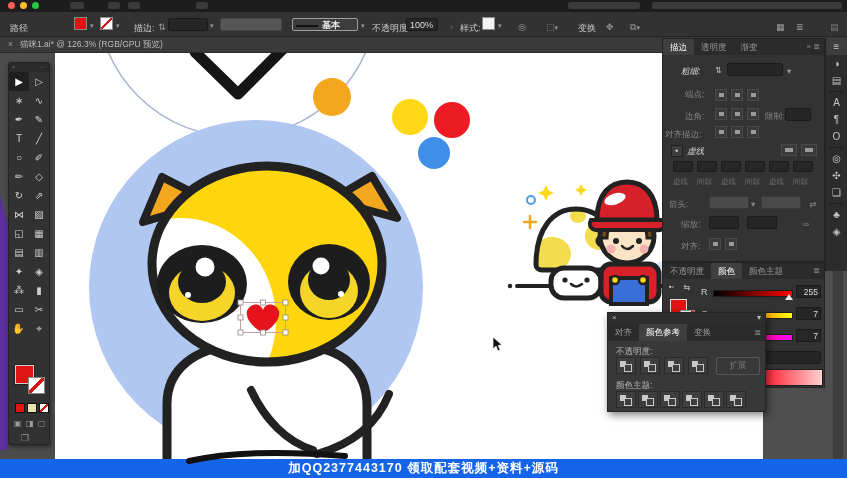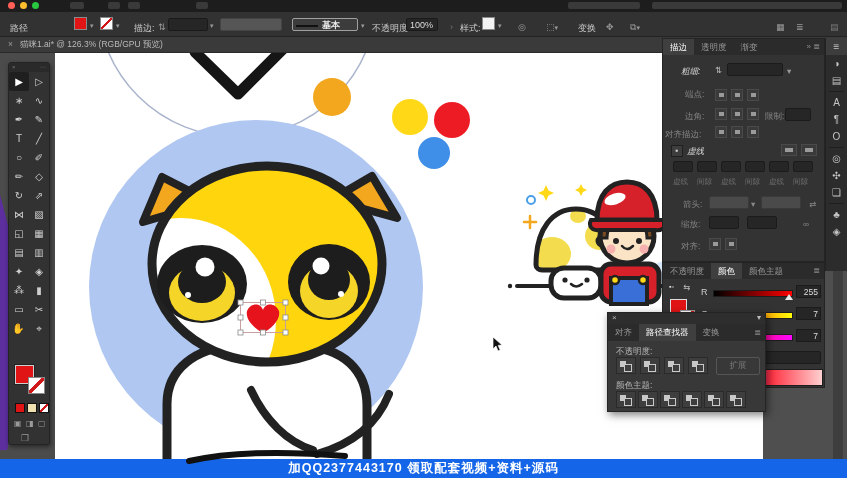--- a/index.html
+++ b/index.html
@@ -304,21 +304,21 @@
   <span class="checkbox" style="left:8px;top:106px">▪</span>
   <span class="plabel on" style="left:24px;top:107px">虚线</span>
   <span class="sqbtn" style="left:118px;top:105px;width:16px">
       <i style="width:8px"></i>
     </span>
   <span class="sqbtn" style="left:138px;top:105px;width:16px">
       <i style="width:8px"></i>
     </span>
   <span id="dash-fields"><span class="pfield" style="left: 10px; top: 122px; width: 20px; height: 11px;"></span><span class="pfield" style="left: 34px; top: 122px; width: 20px; height: 11px;"></span><span class="pfield" style="left: 58px; top: 122px; width: 20px; height: 11px;"></span><span class="pfield" style="left: 82px; top: 122px; width: 20px; height: 11px;"></span><span class="pfield" style="left: 106px; top: 122px; width: 20px; height: 11px;"></span><span class="pfield" style="left: 130px; top: 122px; width: 20px; height: 11px;"></span></span>
   <span id="dash-labels"><span class="plabel" style="left: 10px; top: 138px; font-size: 7.5px; color: rgb(111, 111, 111);">虚线</span><span class="plabel" style="left: 34px; top: 138px; font-size: 7.5px; color: rgb(111, 111, 111);">间隙</span><span class="plabel" style="left: 58px; top: 138px; font-size: 7.5px; color: rgb(111, 111, 111);">虚线</span><span class="plabel" style="left: 82px; top: 138px; font-size: 7.5px; color: rgb(111, 111, 111);">间隙</span><span class="plabel" style="left: 106px; top: 138px; font-size: 7.5px; color: rgb(111, 111, 111);">虚线</span><span class="plabel" style="left: 130px; top: 138px; font-size: 7.5px; color: rgb(111, 111, 111);">间隙</span></span>
-  <span class="plabel" style="left:20px;top:160px">箭头:</span>
+  <span class="plabel" style="left:6px;top:160px">箭头:</span>
   <span class="pfield litefield" style="left:46px;top:157px;width:40px"></span>
   <span class="plabel" style="left:88px;top:160px;color:#888">▾</span>
   <span class="pfield litefield" style="left:98px;top:157px;width:40px"></span>
   <span class="plabel" style="left:146px;top:160px;color:#888">⇄</span>
   <span class="plabel" style="left:18px;top:180px">缩放:</span>
   <span class="pfield" style="left:46px;top:177px;width:30px"></span>
   <span class="pfield" style="left:84px;top:177px;width:30px"></span>
   <span class="plabel" style="left:140px;top:180px;color:#888">∞</span>
   <span class="plabel" style="left:18px;top:202px">对齐:</span>
   <span class="sqbtn" style="left:46px;top:199px">
@@ -364,21 +364,21 @@
   <div style="position:absolute;left:6px;top:106px;width:152px;height:15px;border:1px solid #1d1d1d;background:linear-gradient(to right,#1a1aff,#cc00cc,#ff3344,#ffd0d0)"></div>
 </div>
 
 <div class="abs panel" id="pathfinder-panel" style="left:607px;top:312px;width:159px;height:100px;z-index:22;background:#383838;box-shadow:2px 3px 8px rgba(0,0,0,.5)">
   <div style="height:11px;background:#2e2e2e;display:flex;justify-content:space-between;padding:0 4px;color:#bbb;font-size:8px;line-height:10px">
     <span>×</span>
       <span>▾</span>
   </div>
   <div class="tabrow" style="height:17px">
     <span class="tab" style="line-height:17px">对齐</span>
-    <span class="tab active" style="line-height:17px">路径查找器</span>
+    <span class="tab active" style="line-height:17px">颜色参考</span>
     <span class="tab" style="line-height:17px">变换</span>
     <span class="tab-extra" style="line-height:17px"><span>≣</span></span>
   </div>
   <span class="plabel" style="left:8px;top:33px;color:#b5b5b5">不透明度:</span>
   <span id="shape-mode-btns"><span class="pf-btn" style="left: 8px; top: 44px;">
         <span class="a"></span>
         <span class="b"></span>
       </span><span class="pf-btn" style="left: 32px; top: 44px;">
         <span class="a"></span>
         <span class="b"></span>

